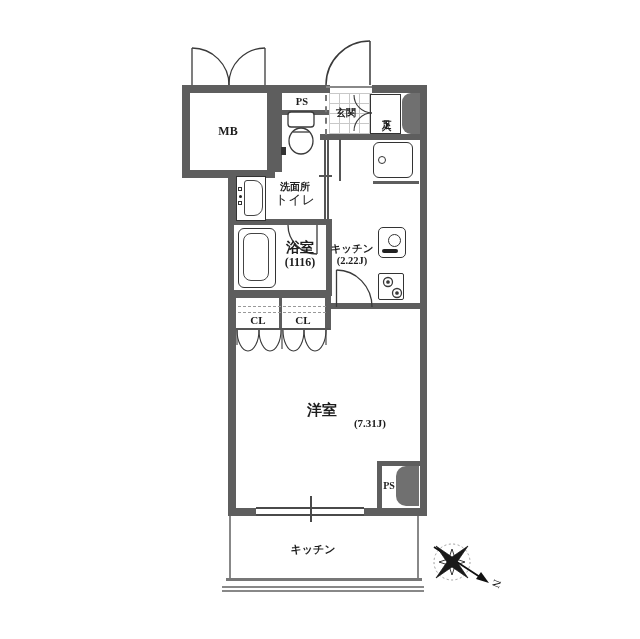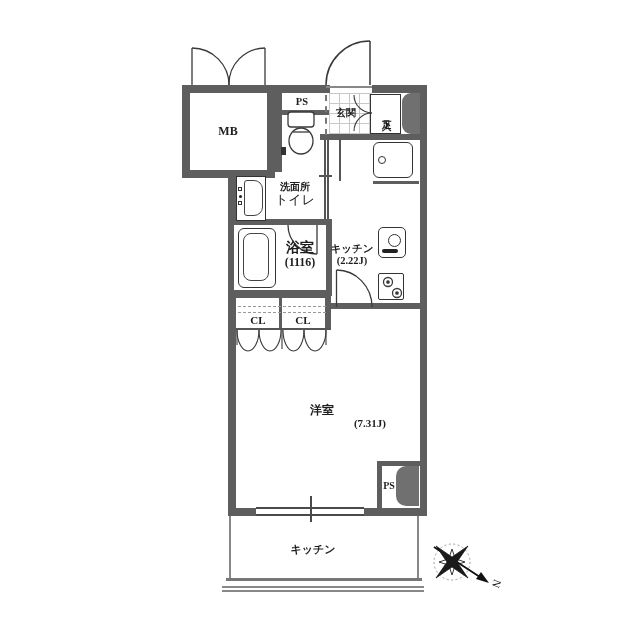--- a/index.html
+++ b/index.html
@@ -156,21 +156,21 @@
   <div class="lb" style="left:346px;top:113px;font-size:10px;font-weight:bold;">玄関</div>
   <div class="lb vtext" style="left:386px;top:113px;font-size:9.5px;font-weight:bold;">下足入</div>
   <div class="lb" style="left:295px;top:187px;font-size:10px;font-weight:bold;">洗面所</div>
   <div class="lb" style="left:295px;top:199px;font-size:13px;font-weight:normal;">トイレ</div>
   <div class="lb" style="left:300px;top:248px;font-size:14px;font-weight:bold;text-align:center;">浴室</div>
   <div class="lb" style="left:300px;top:252px;font-size:12px;margin-top:10px;">(1116)</div>
   <div class="lb" style="left:352px;top:249px;font-size:10.5px;font-weight:bold;">キッチン</div>
   <div class="lb" style="left:352px;top:261px;font-size:10.5px;">(2.22J)</div>
   <div class="lb" style="left:258px;top:320px;font-size:11px;">CL</div>
   <div class="lb" style="left:303px;top:320px;font-size:11px;">CL</div>
-  <div class="lb" style="left:322px;top:410px;font-size:12px;font-weight:bold;">洋室</div>
+  <div class="lb" style="left:322px;top:410px;font-size:15px;font-weight:bold;">洋室</div>
   <div class="lb" style="left:322px;top:423px;font-size:11px;margin-left:48px;">(7.31J)</div>
   <div class="lb" style="left:389px;top:486px;font-size:10px;">PS</div>
   <div class="lb" style="left:313px;top:549px;font-size:11px;font-weight:bold;">キッチン</div>
 
   <div class="ln" style="left:229px;top:516px;width:2px;height:64px;background:#888;"></div>
   <div class="ln" style="left:417px;top:516px;width:2px;height:64px;background:#888;"></div>
   <div class="ln" style="left:226px;top:578px;width:196px;height:2.5px;background:#777;"></div>
   <div class="ln" style="left:222px;top:586px;width:202px;height:1.5px;background:#888;"></div>
   <div class="ln" style="left:222px;top:590px;width:202px;height:1.5px;background:#888;"></div>
 

